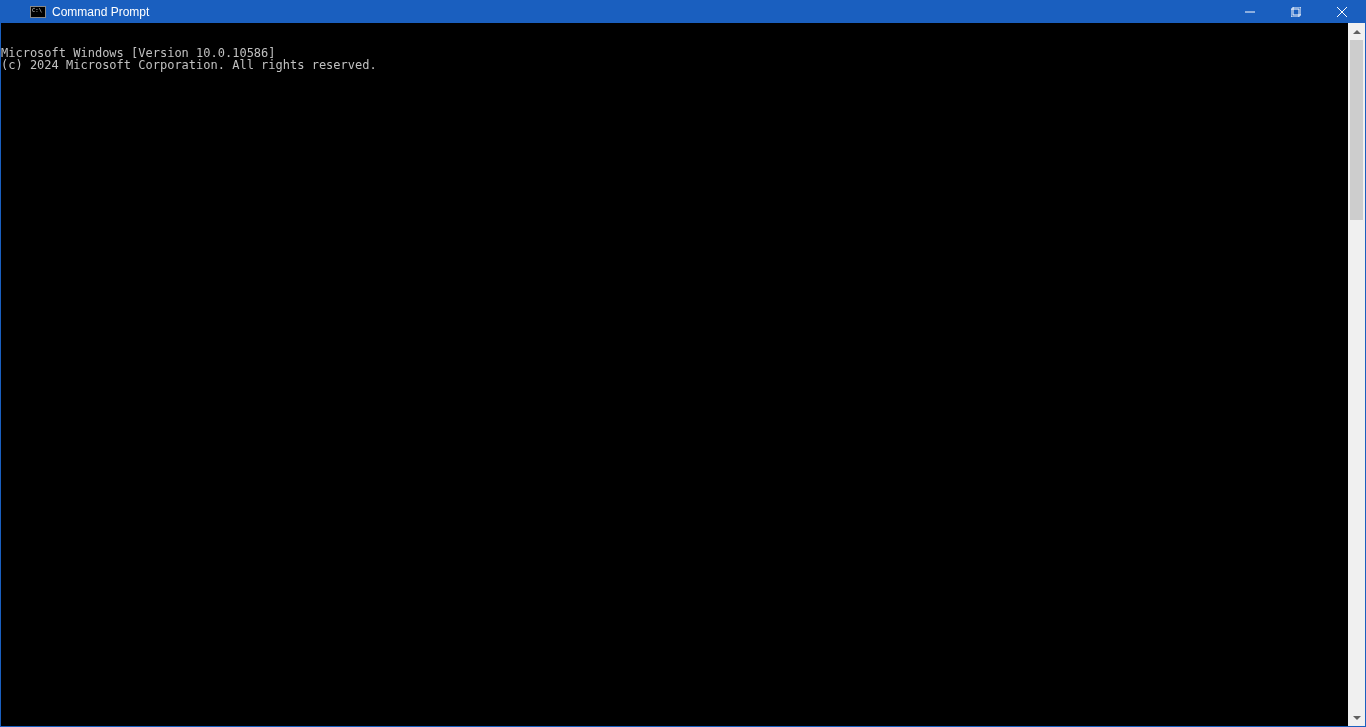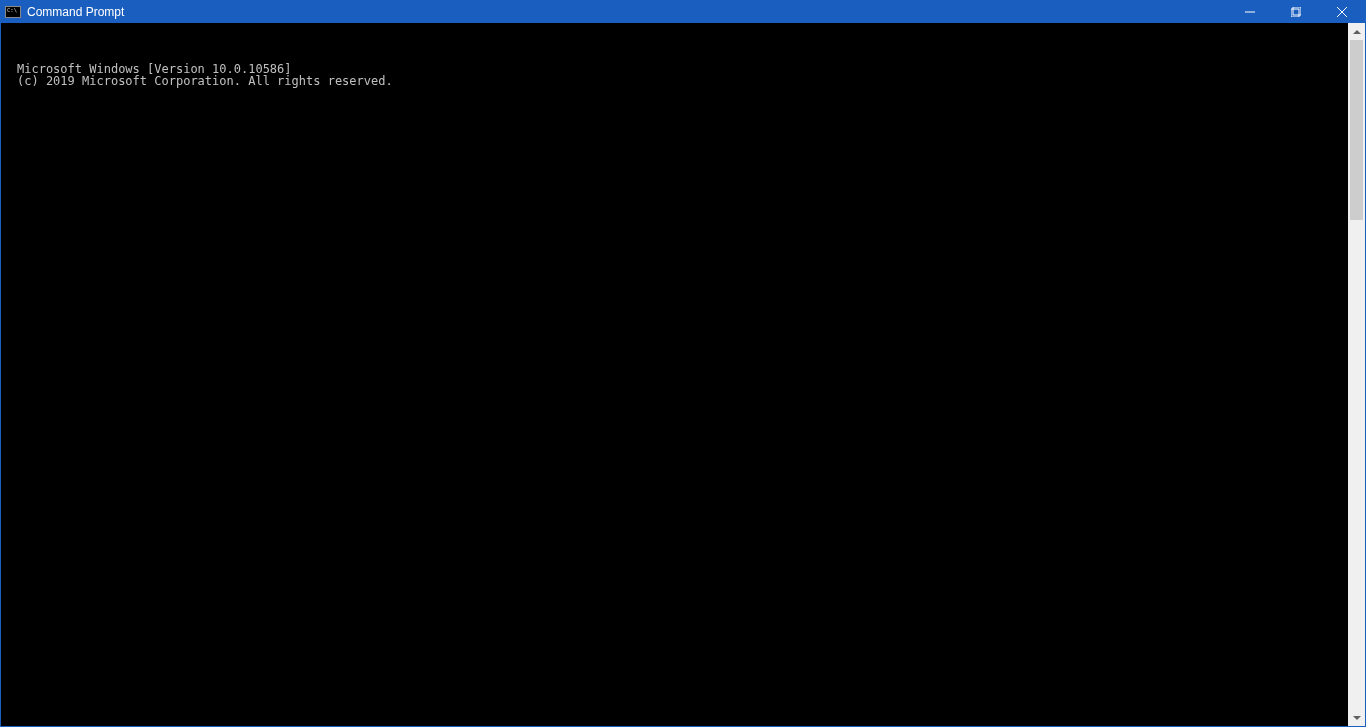--- a/index.html
+++ b/index.html
@@ -18,20 +18,21 @@
       border: 1px solid #1a5fbf;
     }
     .titlebar {
       height: 22px;
       background: #1a5fbf;
       display: flex;
       align-items: center;
       color: #fff;
       font-size: 12px;
       flex-shrink: 0;
+      padding-left: 25px;
     }
     .titlebar-icon {
       width: 16px;
       height: 14px;
       margin: 0 6px 0 4px;
       display: flex;
       align-items: center;
       justify-content: center;
       flex-shrink: 0;
     }
@@ -59,21 +60,21 @@
       min-height: 0;
       background: #000;
     }
     .terminal {
       flex: 1;
       background: #000;
       color: #c0c0c0;
       font-family: 'Consolas', 'Lucida Console', monospace;
       font-size: 12px;
       line-height: 12px;
-      padding: 16px;
+      padding: 0;
       white-space: pre;
       overflow: hidden;
     }
     .terminal .line { display: block; }
     .scrollbar {
       width: 17px;
       background: #f0f0f0;
       display: flex;
       flex-direction: column;
       flex-shrink: 0;
@@ -150,21 +151,21 @@
         <svg width="10" height="10" viewBox="0 0 10 10">
           <line x1="0" y1="0" x2="10" y2="10" stroke="#fff" stroke-width="1"></line>
           <line x1="10" y1="0" x2="0" y2="10" stroke="#fff" stroke-width="1"></line>
         </svg>
       </div>
     </div>
   </div>
 
   <div class="content-wrap">
     <div class="terminal">
-      <span class="line">Microsoft Windows [Version 10.0.10586]</span><span class="line">(c) 2019 Microsoft Corporation. All rights reserved.</span><span class="line"></span>
+      <span class="line">Microsoft Windows [Version 10.0.10586]</span><span class="line">(c) 2024 Microsoft Corporation. All rights reserved.</span><span class="line"></span>
     </div>
     <div class="scrollbar">
       <div class="sb-btn">
         <div class="sb-arrow up"></div>
       </div>
       <div class="sb-track">
         <div class="sb-thumb"></div>
       </div>
       <div class="sb-btn">
         <div class="sb-arrow down"></div>

